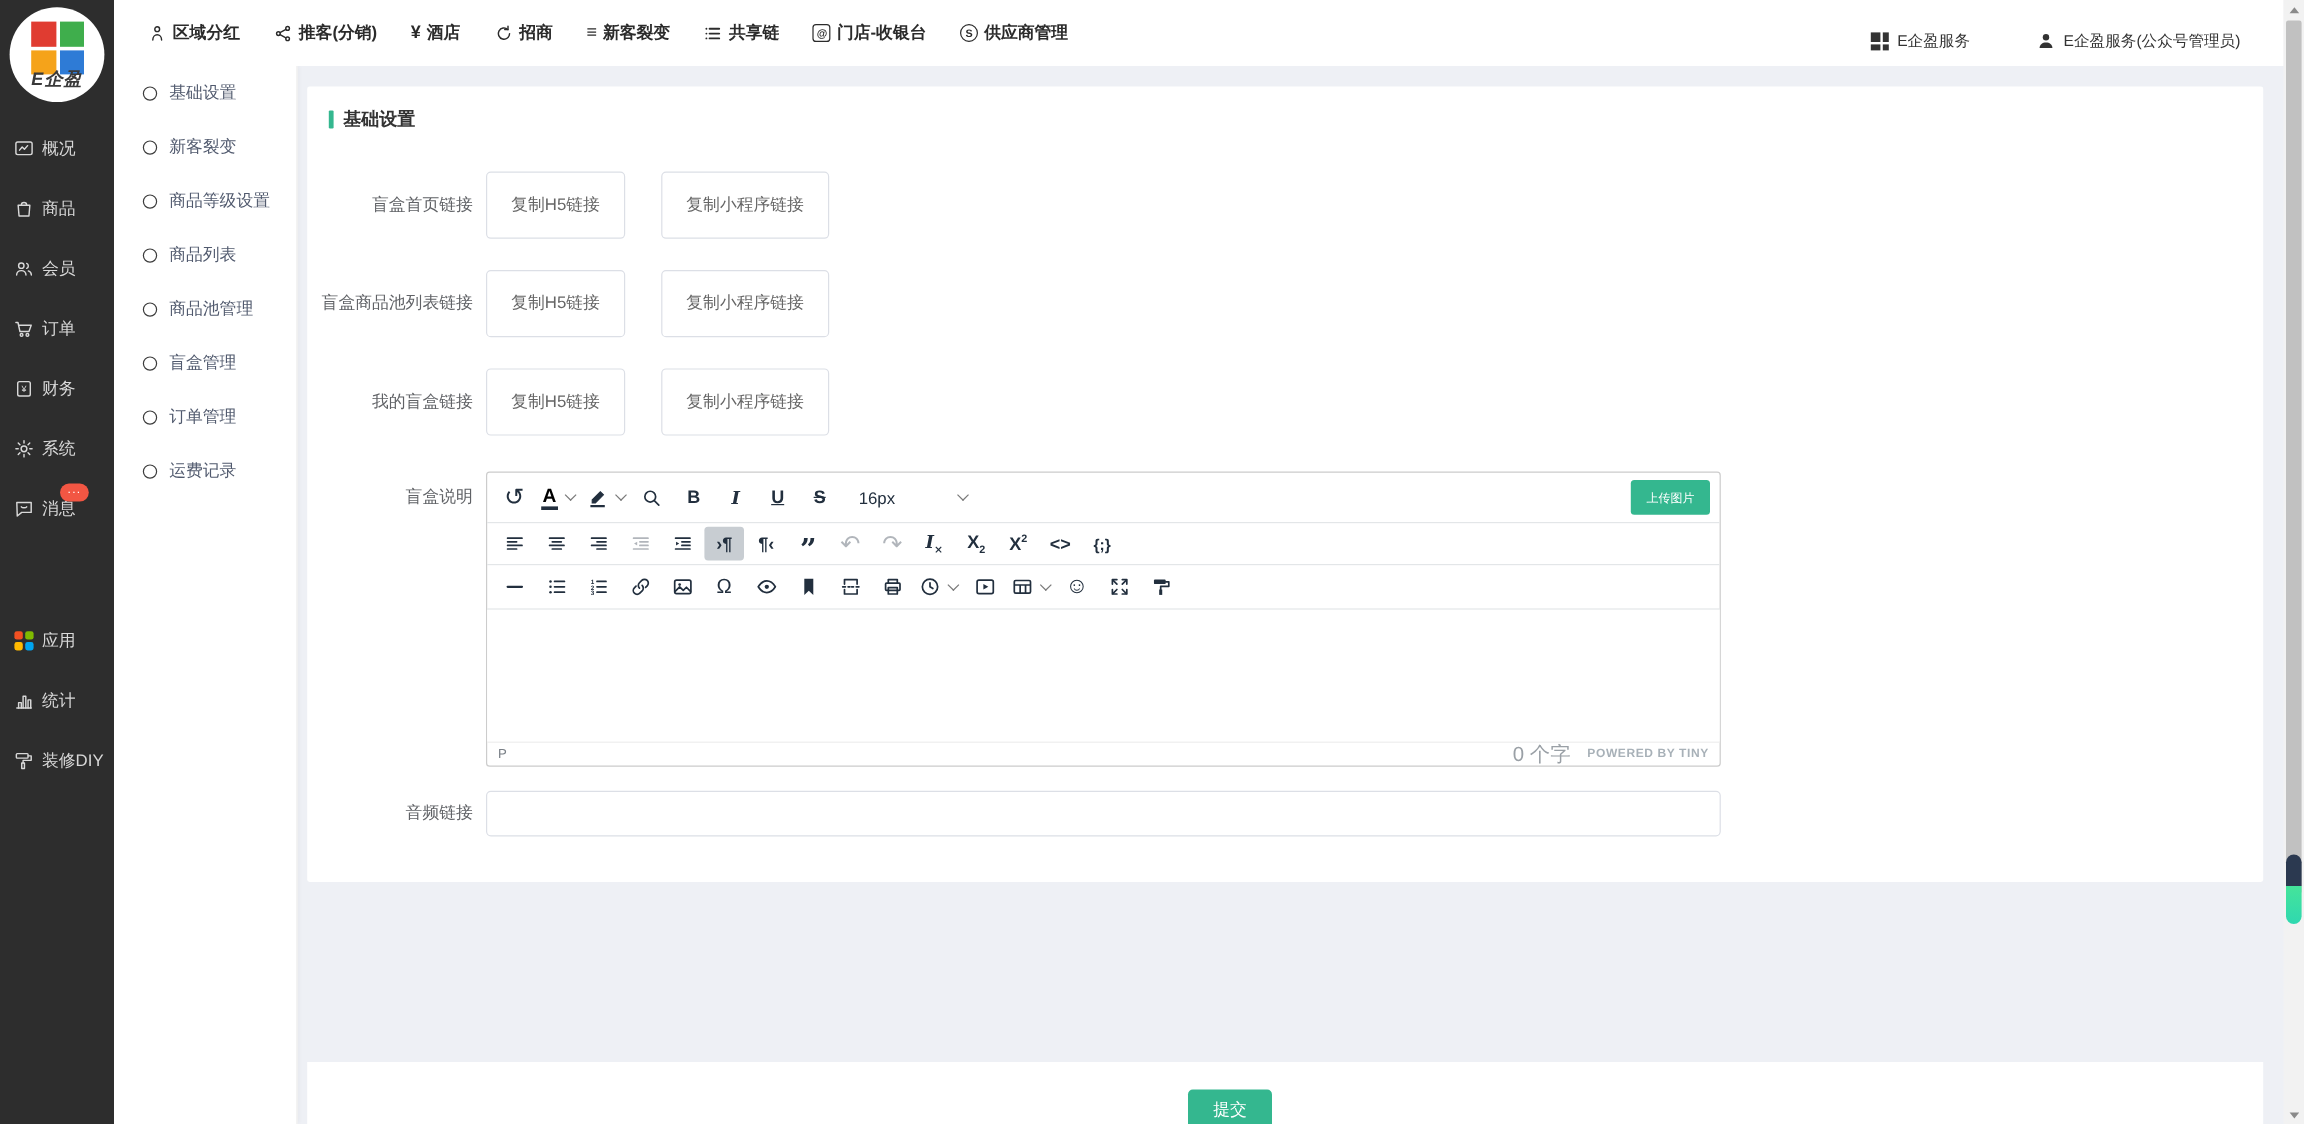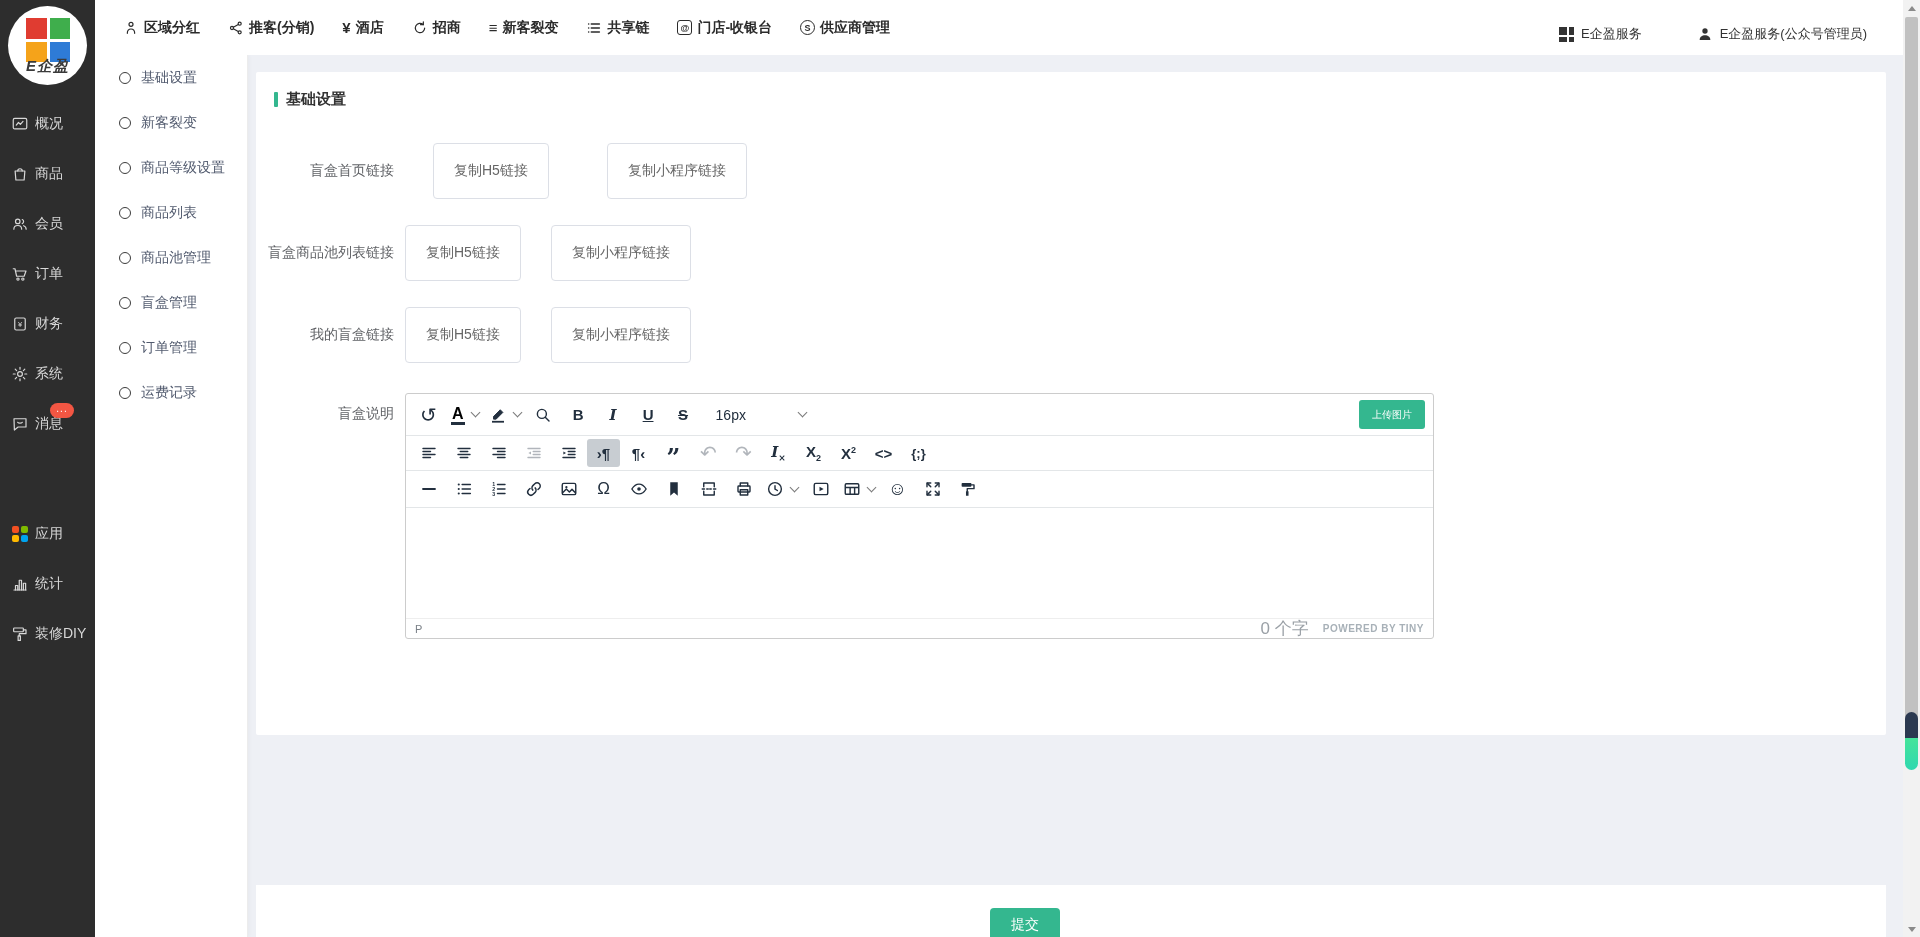--- a/index.html
+++ b/index.html
@@ -53,21 +53,21 @@
   .flabel-top { align-self:flex-start; margin-top:12px; }
 
   .switch { width:40px; height:20px; border-radius:10px; background:#34b78f; position:relative; cursor:pointer; flex:none; }
   .switch .knob { position:absolute; right:2px; top:2px; width:16px; height:16px; background:#fff; border-radius:50%; }
 
   .copy-btn { height:56px; padding:0 20px; background:#fff; border:1px solid #dcdfe6; border-radius:4px; font-size:14px; color:#666; cursor:pointer; font-family:inherit; }
   .copy-btn + .copy-btn { margin-left:30px; }
 
   .row-toggle { margin-top:30px; }
   .row-links  { margin-top:26px; }
-  .row-links1 { margin-top:34px;gap:28px; }
+  .row-links1 { margin-top:34px; }
   .row-editor { margin-top:30px; }
   .row-audio  { margin-top:20px; }
 
   
   .editor { width:1029px; border:1px solid #ccc; border-radius:3px; background:#fff; }
   .tbar { display:flex; align-items:center; padding:0 6px; border-bottom:1px solid #e3e6e8; position:relative; }
   .tb1 { height:42px; gap:2px; }
   .tb2 { height:35px; gap:2px; }
   .tb3 { height:37px; gap:2px; border-bottom:1px solid #e3e6e8; }
   .tb-btn { min-width:33px; height:28px; display:flex; align-items:center; justify-content:center; color:#222f3e; border-radius:3px; cursor:pointer; font-size:15px; font-weight:bold; }
@@ -557,20 +557,24 @@
         <div class="ed-status">
           <span class="ed-path">P</span>
           <span class="ed-right">
             <span class="ed-count">0 个字</span>
             <span class="ed-powered">POWERED BY TINY</span>
           </span>
         </div>
       </div>
     </div>
 
+    <div class="frow row-audio">
+      <span class="flabel">音频链接</span>
+      <input class="audio-input" type="text" value="" style="">
+    </div>
 
   </div>
 
   <div class="footer">
     <button class="submit-btn">提交</button>
   </div>
 </div>
 
 <div class="scrollbar">
   <div class="sb-arrow sb-up">

